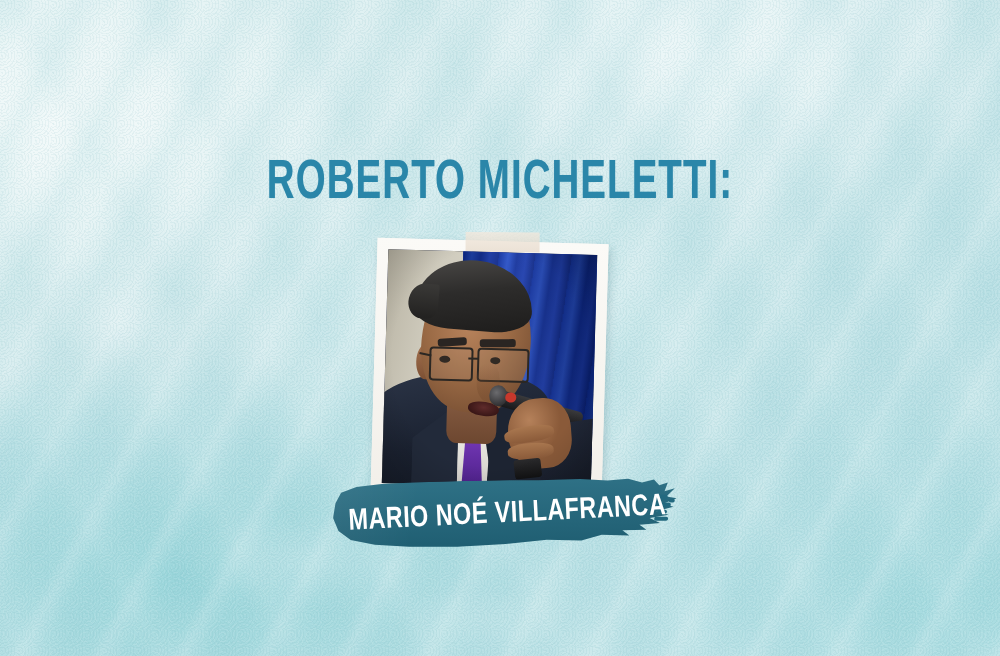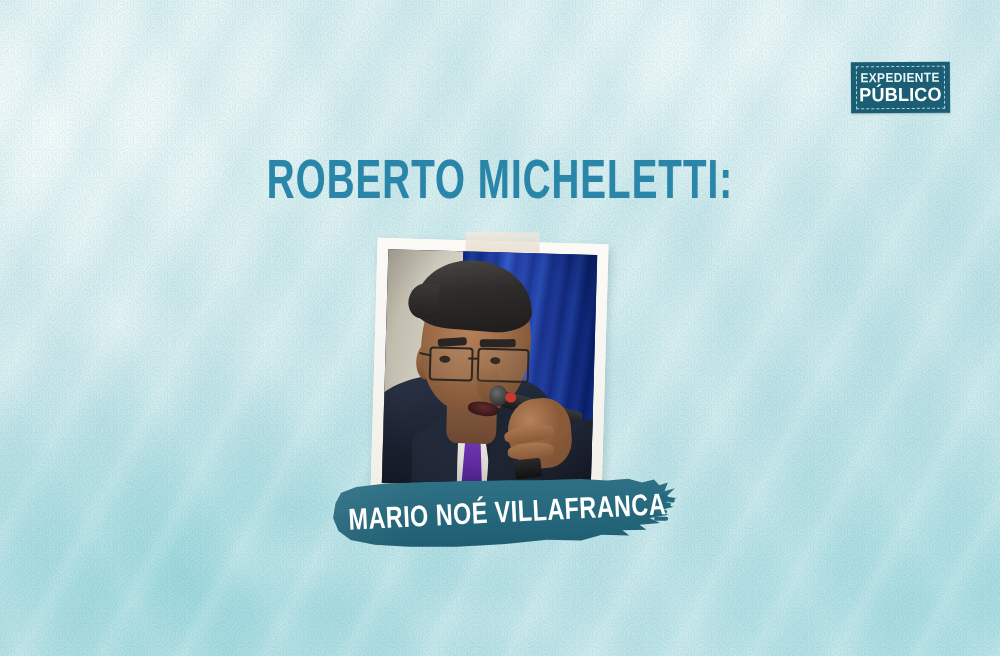--- a/index.html
+++ b/index.html
@@ -407,26 +407,20 @@
 </head>
 <body>
 
 <div id="canvas">
 
   <div class="bg-base"></div>
   <div class="bg-streaks"></div>
   <div class="bg-blotches"></div>
   <div class="bg-grain"></div>
 
-  <div class="logo">
-    <div class="logo-inner">
-      <span class="logo-line1">EXPEDIENTE</span>
-      <span class="logo-line2">PÚBLICO</span>
-    </div>
-  </div>
 
   <div class="headline">ROBERTO MICHELETTI:</div>
 
   <div class="photo-wrap">
     <div class="photo-frame"></div>
     <div class="photo-tape"></div>
     <div class="photo-img">
       <div class="scene">
         <div class="sc-wallL"></div>
         <div class="sc-curtain"></div>

